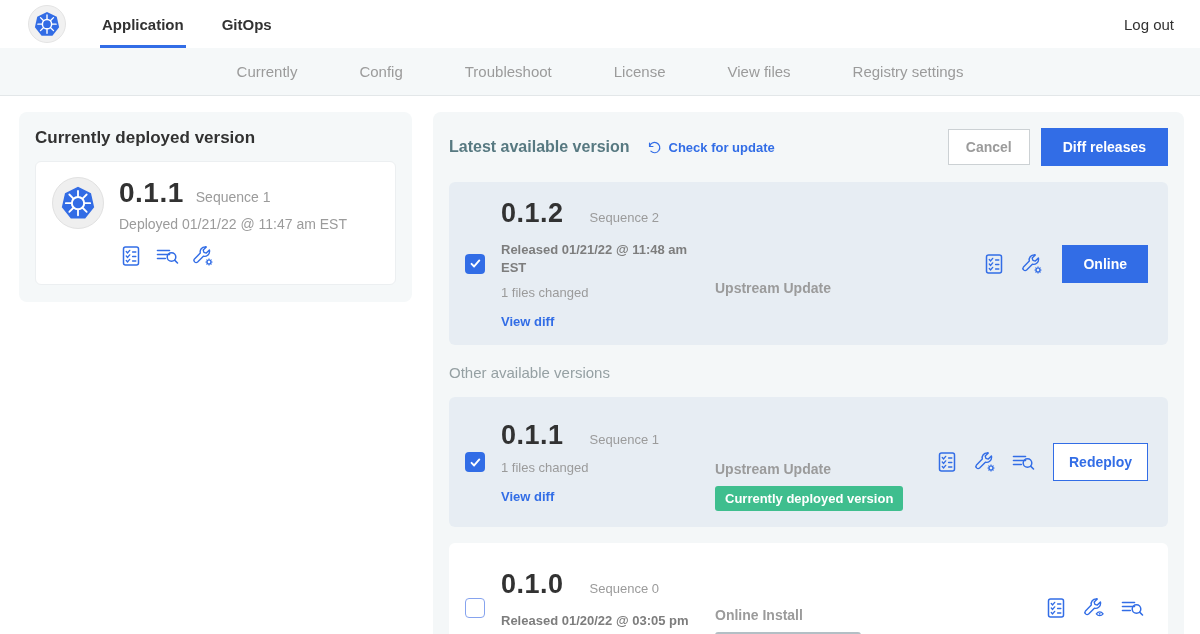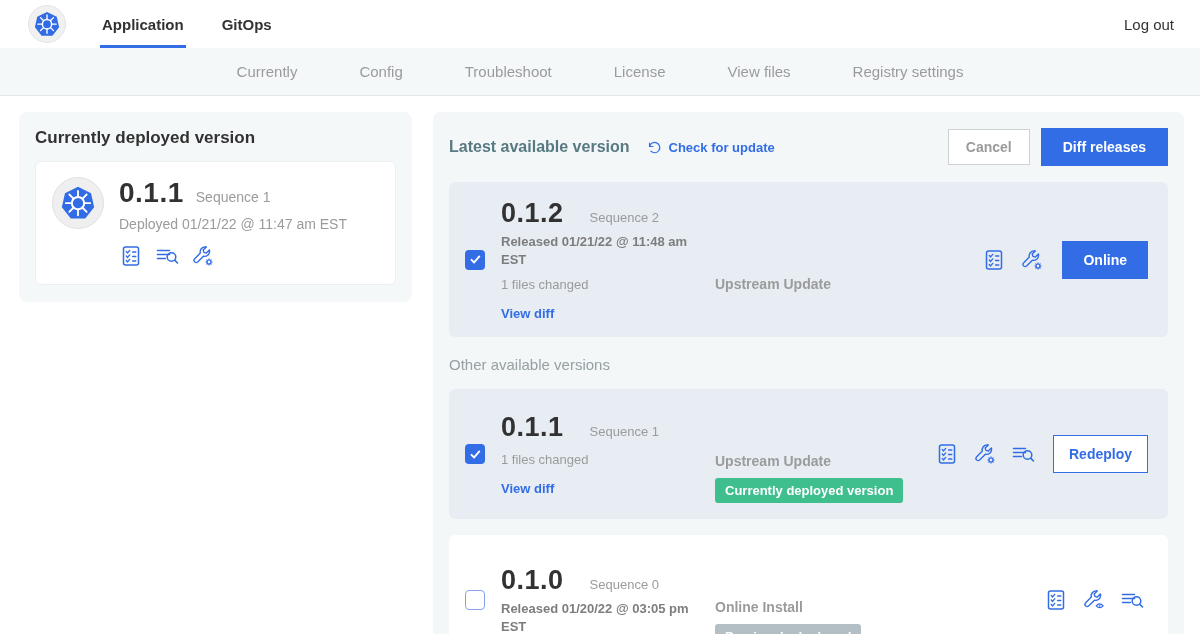--- a/index.html
+++ b/index.html
@@ -62,21 +62,21 @@
   .checkbox { flex:none; width:20px; height:20px; border-radius:4px; margin-right:16px;
               display:flex; align-items:center; justify-content:center; cursor:pointer; }
   .checkbox.checked { background:#326de6; }
   .checkbox.unchecked { background:#fff; border:1.5px solid #86a3ee; }
   .checkbox svg { width:13px; height:13px; }
 
   .vcol { flex:none; width:212px; }
   .vline { display:flex; align-items:baseline; gap:26px; }
   .vnum { font-size:27px; font-weight:700; letter-spacing:.5px; color:#323232; }
   .vseq { font-size:13px; color:#9b9b9b; }
-  .vreleased { font-size:13px; font-weight:700; color:#7d7d7d; max-width:190px; line-height:1.35; margin-top:4px; }
+  .vreleased { font-size:13px; font-weight:700; color:#7d7d7d; max-width:190px; line-height:1.35; margin-top:12px; }
   .vfiles { display:flex; gap:14px; margin-top:9px; font-size:13px; color:#9b9b9b; align-items:baseline;flex-direction:column; }
   .viewdiff { color:#326de6; font-weight:700; cursor:pointer; }
 
   .scol { flex:1; padding-left:2px; }
   .source { font-size:14px; font-weight:700; color:#9b9b9b;margin-top:48px; }
   .vbadge { display:inline-block; margin-top:9px; padding:5px 10px; border-radius:3px; color:#fff;
             font-size:13px; font-weight:700; }
   .badge-green { background:#3fbe8e; }
   .badge-gray  { background:#b3bfc5; }
 

